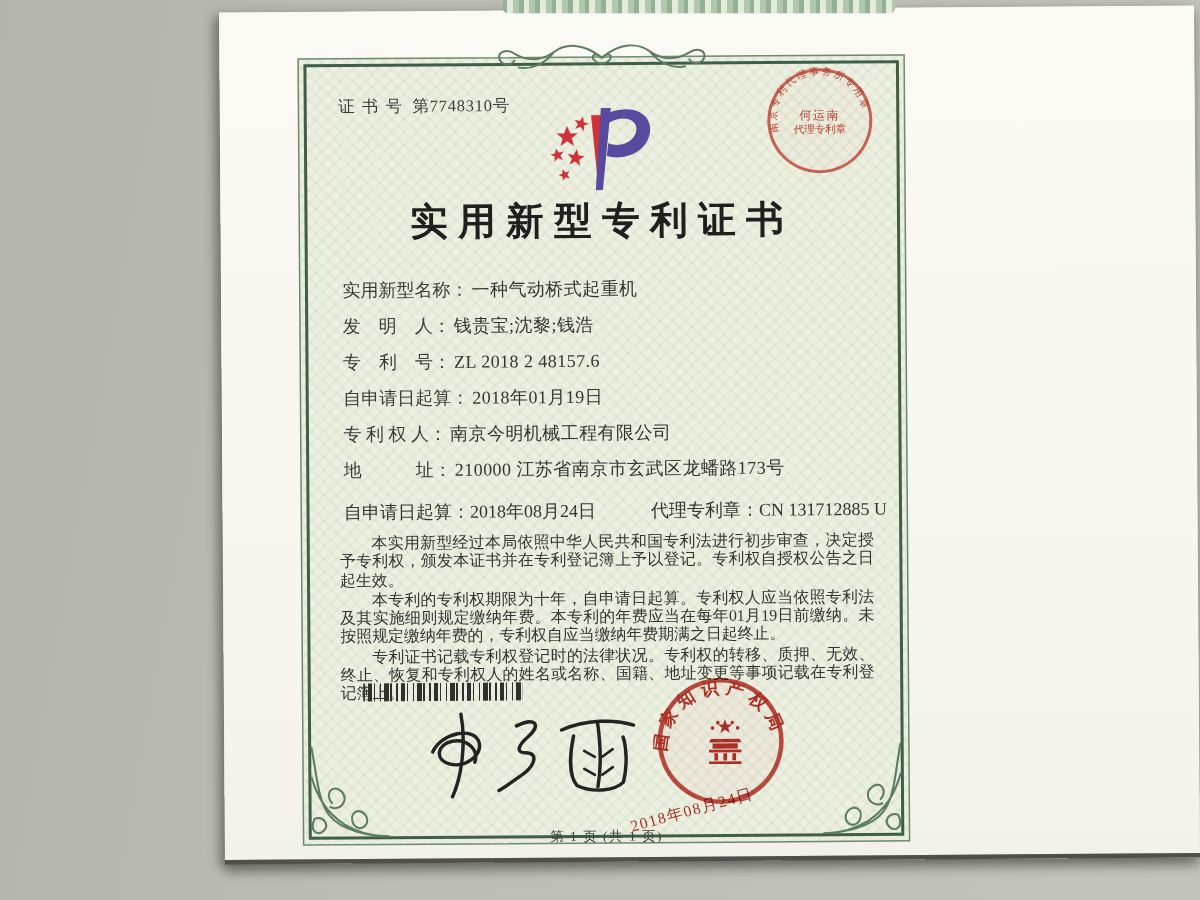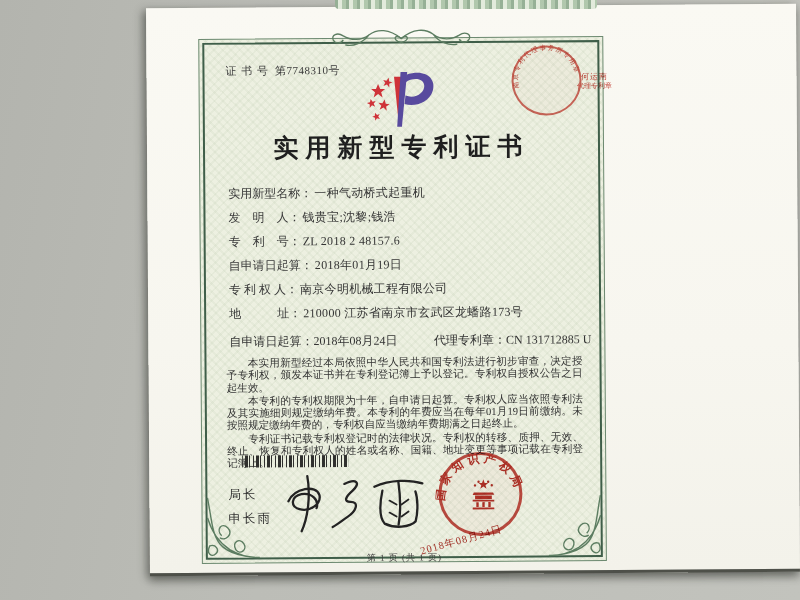--- a/index.html
+++ b/index.html
@@ -103,21 +103,21 @@
     transform:rotate(-15deg); mix-blend-mode:multiply; white-space:nowrap;
   }
 
   .agency-seal {
     left:312px; top:8px; width:70px; height:70px;
     border:2px solid rgba(205,70,60,.8);
     background:rgba(235,130,120,.04);
   }
   .agency-seal svg.ring { position:absolute; left:-4px; top:-4px; width:74px; height:74px; }
   .agency-seal .ring text { font-size:6.5px; letter-spacing:1.5px; fill:#c8453c; }
-  .agency-center { position:absolute; width:100%; text-align:center; color:#c8453c;margin-left:48px; }
+  .agency-center { position:absolute; width:100%; text-align:center; color:#c8453c; }
   .agency-line1 { top:24px; font-size:8px; letter-spacing:1px; }
   .agency-line2 { top:34px; font-size:7px;text-align:center; }
 
   .page-footer {
     position:absolute; left:0; top:513px; width:100%;
     text-align:center; font-size:9px; color:#3d3d3d; letter-spacing:1px;
   }
 </style>
 </head>
 <body>
@@ -209,24 +209,20 @@
     </div>
 
     <div class="paras">
       <p>本实用新型经过本局依照中华人民共和国专利法进行初步审查，决定授予专利权，颁发本证书并在专利登记簿上予以登记。专利权自授权公告之日起生效。</p>
       <p>本专利的专利权期限为十年，自申请日起算。专利权人应当依照专利法及其实施细则规定缴纳年费。本专利的年费应当在每年01月19日前缴纳。未按照规定缴纳年费的，专利权自应当缴纳年费期满之日起终止。</p>
       <p>专利证书记载专利权登记时的法律状况。专利权的转移、质押、无效、终止、恢复和专利权人的姓名或名称、国籍、地址变更等事项记载在专利登记簿上。</p>
     </div>
 
     <div class="barcode"></div>
 
-    <div class="director">
-      <div>局长</div>
-      <div>申长雨</div>
-    </div>
 
     <div class="signature">
       <svg viewBox="0 0 170 68" fill="none" stroke="#232323" stroke-width="2.3" stroke-linecap="round">
         <path d="M14,30 C20,17 42,13 45,24 C47,33 35,41 25,38 C15,35 17,25 27,23 C37,21 45,29 42,37"></path>
         <path d="M33,5 C36,22 34,45 27,60"></path>
         <path d="M70,13 C82,7 87,12 78,20 C71,26 69,31 76,31 C85,31 82,40 73,46 C67,50 62,54 58,56"></path>
         <path d="M100,16 C116,9 136,9 148,13"></path>
         <path d="M108,20 C105,34 105,47 110,53 C120,58 135,57 141,51 C144,40 143,27 141,21"></path>
         <path d="M124,11 C126,26 126,43 124,54"></path>
         <path d="M115,30 l7,4 M134,29 l-7,5 M115,42 l7,4 M134,41 l-7,5" stroke-width="1.8"></path>

